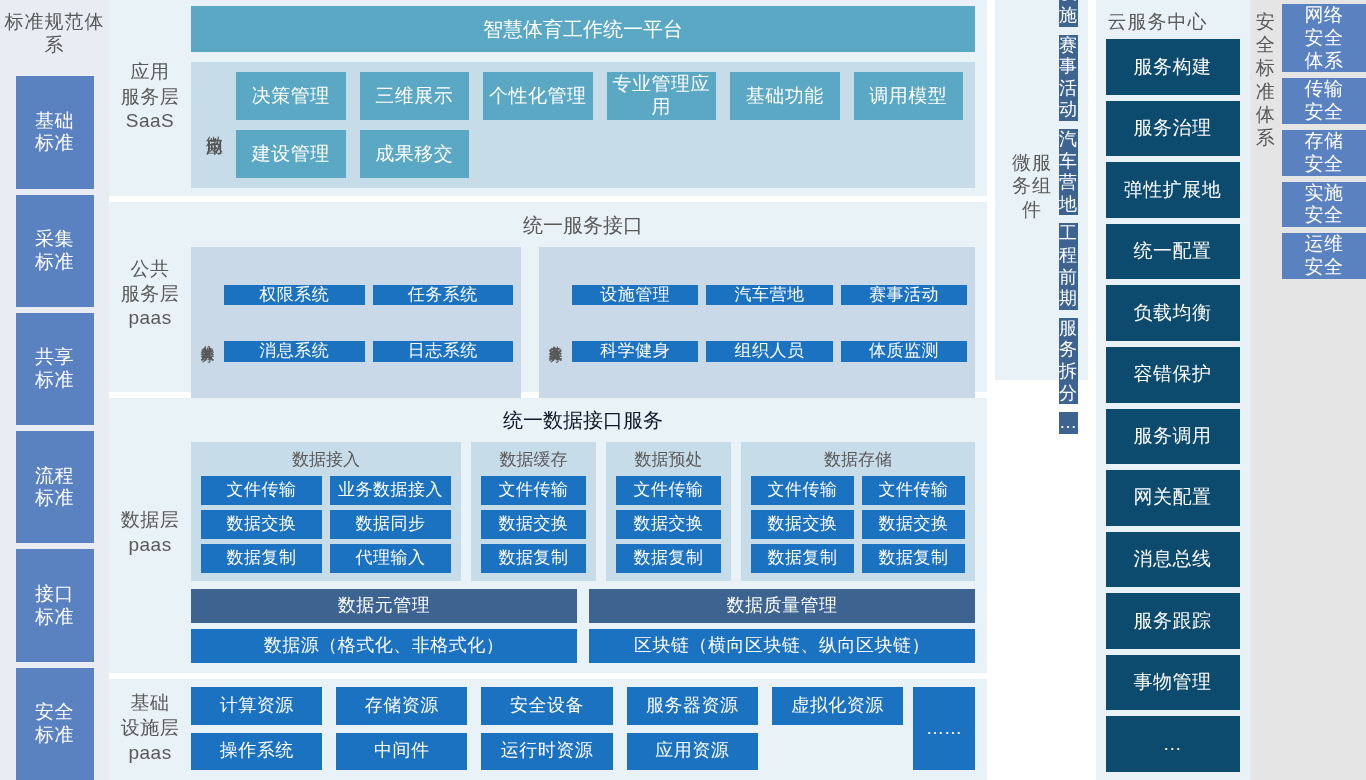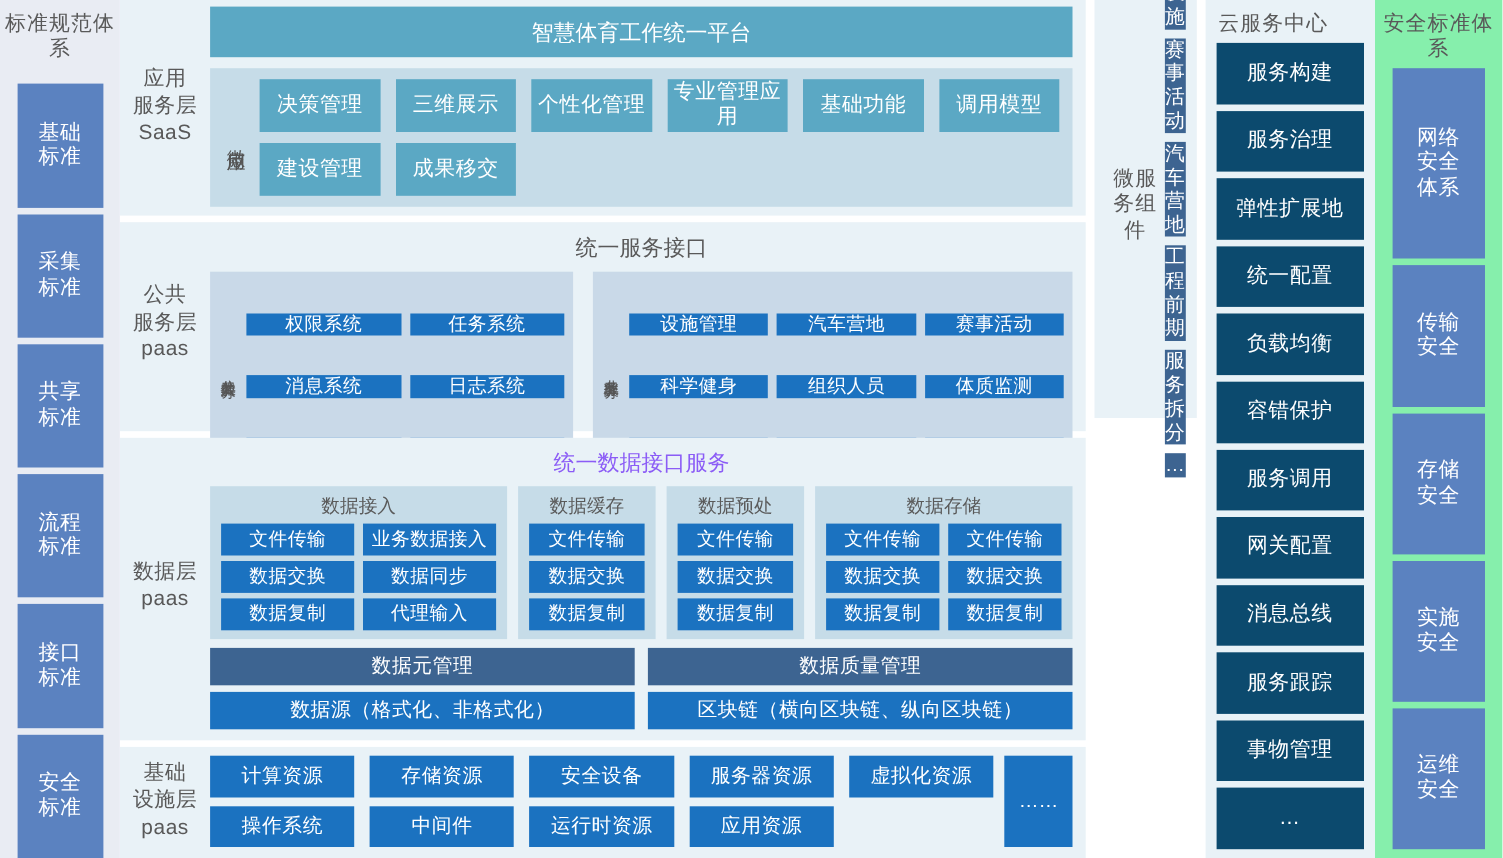--- a/index.html
+++ b/index.html
@@ -82,21 +82,21 @@
   .svc-box.pub { flex: 0 0 330px; }
   .svc-box.biz { flex: 1; }
   .svc-box .vlabel { font-size: 14px; letter-spacing: 1px; }
   .svc-grid { flex: 1; display: grid; grid-auto-rows: 1fr; gap: 6px 8px; }
   .svc-grid.g2 { grid-template-columns: repeat(2, 1fr); }
   .svc-grid.g3 { grid-template-columns: repeat(3, 1fr); }
   .svc-grid .chip { background: #1b72c0; font-size: 17px; margin-top: 30px; }
 
   
   .data-layer { height: 275px; margin-top: 6px; padding: 4px 12px 10px 0; }
-  .data-head { text-align: center; color: #8b5cf6; font-size: 20px; padding: 5px 0 8px; }
+  .data-head { text-align: center; color: #0f172a; font-size: 20px; padding: 5px 0 8px; }
   .data-groups { display: flex; gap: 10px; height: 142px; }
   .dgroup { background: #c6dce8; display: flex; flex-direction: column;
             padding: 4px 10px 8px; }
   .dgroup-title { text-align: center; color: #5a5a5a; font-size: 17px;
                   padding: 2px 0 5px; }
   .dgrid { flex: 1; display: grid; grid-auto-rows: 1fr; gap: 5px 8px; }
   .dgrid.c1 { grid-template-columns: 1fr; }
   .dgrid.c2 { grid-template-columns: repeat(2, 1fr); }
   .dgrid .chip { background: #1b72c0; font-size: 17px; }
   .g-access { flex: 0 0 270px; }
@@ -141,22 +141,22 @@
     width: 165px; height: 780px; background: #e9f2f7;
     display: flex; flex-direction: column; align-items: flex-start;
     padding: 4px 10px 8px; margin-left: 8px;
   }
   .cloud-col .panel-title { font-size: 19px; padding-bottom: 6px; }
   .cloud-list { width: 100%; flex: 1; display: flex; flex-direction: column; gap: 6px; }
   .cloud-list .chip { background: #0c4a6e; font-size: 19px; flex: 1; }
 
   
   .sec-col {
-    width: 126px; height: 780px; background: #86efac;
-    display: flex; flex-direction: column; align-items: flex-start;
+    width: 126px; height: 780px; background: #e5e5e5;
+    display: flex; flex-direction: row; align-items: flex-start;
     padding: 4px 0 8px;
   }
   .sec-col .panel-title { font-size: 19px; padding-bottom: 6px; }
   .sec-list { width: 100%; flex: 1; display: flex; flex-direction: column;
               gap: 6px; align-items: center; }
   .sec-list .chip { width: 84px; background: #5b82c0; font-size: 19px; flex: 1; }
   .sec-list .chip.tall { flex: 1.35; }
 </style>
 </head>
 <body>

